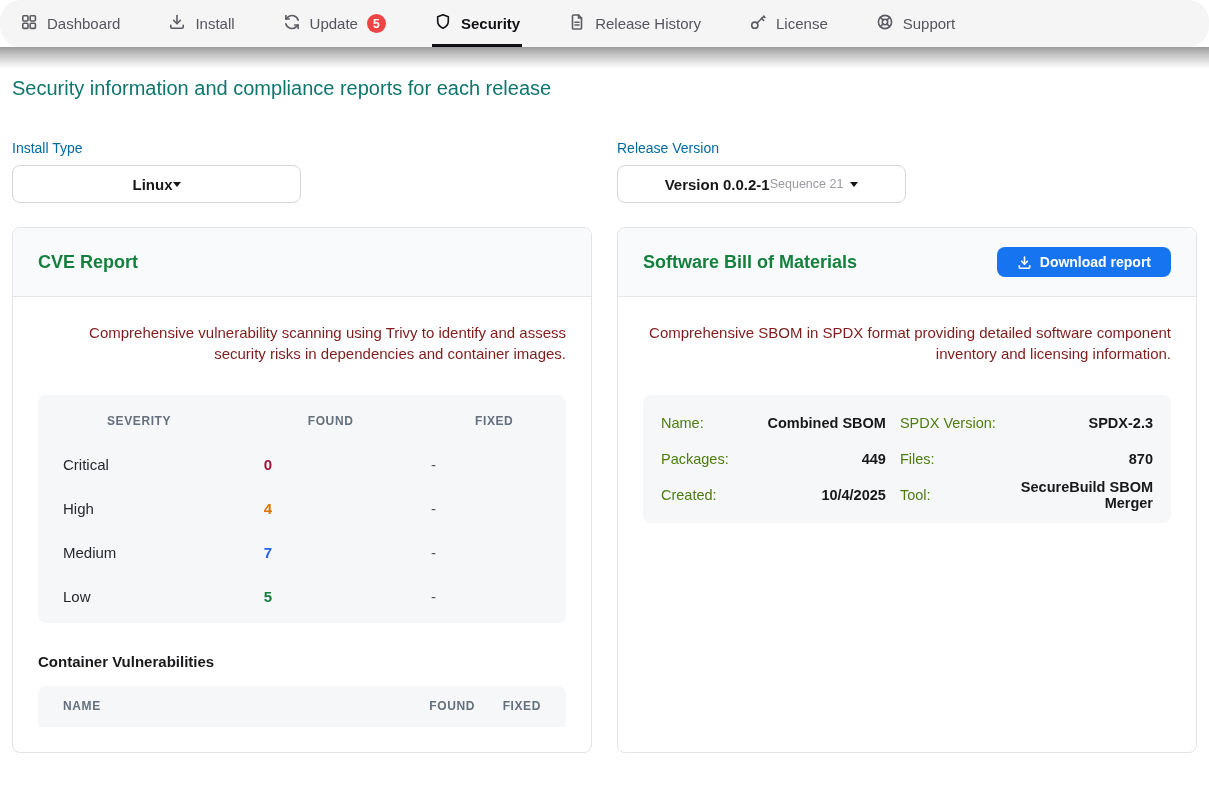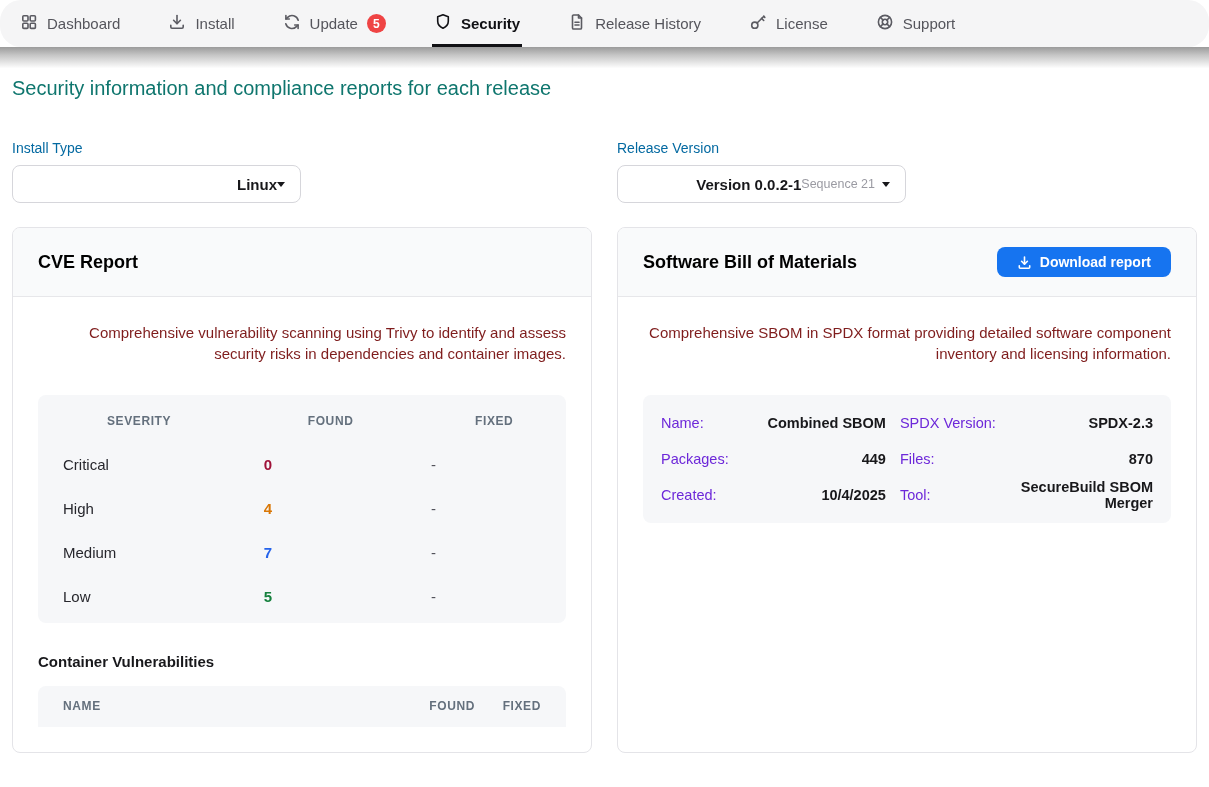--- a/index.html
+++ b/index.html
@@ -22,36 +22,36 @@
 
   
   .page { padding:0 12px; }
   .page-title { margin-top:26px; font-size:29px; font-weight:700; color:#1c1c21; letter-spacing:-0.3px; }
   .page-subtitle { margin-top:9px; font-size:20px; color:#0f766e; }
 
   
   .filters { display:grid; grid-template-columns:1fr 1fr; column-gap:25px; margin-top:40px; }
   .filter-label { font-size:14px; color:#0369a1; margin-bottom:9px; }
   .dropdown { width:289px; height:38px; background:#fff; border:1px solid #d6d6db;
-    border-radius:8px; display:flex; align-items:center; justify-content:flex-end;
+    border-radius:8px; display:flex; align-items:center; justify-content:center;
     padding:0 15px; cursor:pointer; }
   .dropdown-value { font-size:15px; font-weight:700; color:#18181b; }
   .caret { width:0; height:0; border-left:4.5px solid transparent;
     border-right:4.5px solid transparent; border-top:5.5px solid #18181b; }
   .dd-right { display:flex; align-items:center; gap:7px; }
   .dd-hint { font-size:12.5px; color:#9a9aa2; }
 
   
   .cards { display:grid; grid-template-columns:1fr 1fr; column-gap:25px; margin-top:24px; }
   .card { background:#fff; border:1px solid #e4e4e8; border-radius:8px;
     min-height:500px; overflow:hidden; }
   .card-header { background:#f9fafb; border-bottom:1px solid #e7e7ea;
     padding:0 25px; height:69px; display:flex; align-items:center;
     justify-content:space-between; }
-  .card-title { font-size:18px; font-weight:700; color:#000000; }
+  .card-title { font-size:18px; font-weight:700; color:#15803d; }
   .card-body { padding:25px; }
   .card-desc { font-size:15px; color:#7f1d1d; line-height:1.42;text-align:right; }
 
   .btn-primary { display:flex; align-items:center; gap:8px; background:#1674f0;
     color:#fff; border:none; border-radius:8px; font-size:14px; font-weight:600;
     padding:7px 20px; cursor:pointer; font-family:inherit; }
 
   
   .sev-table { background:#f6f7f9; border-radius:8px; margin-top:30px; padding:4px 0; }
   .sev-row { display:grid; grid-template-columns:42% 35% 23%; align-items:center;
@@ -68,21 +68,21 @@
     align-items:center; padding:0 25px; height:41px; }
   .cv-head { font-size:12px; font-weight:700; letter-spacing:0.6px;
     color:#64707d; text-transform:uppercase; }
   .cv-head.r { text-align:right; }
 
   
   .sbom-info { background:#f6f7f9; border-radius:8px; margin-top:30px;
     padding:10px 18px; display:grid;
     grid-template-columns:max-content 1fr max-content 1fr; column-gap:14px; }
   .sbom-cell { height:36px; display:flex; align-items:center; font-size:14.5px; }
-  .sbom-label { color:#6d28d9; }
+  .sbom-label { color:#4d7c0f; }
   .sbom-value { justify-content:flex-end; font-weight:700; color:#18181b; text-align:right; }
 </style>
 </head>
 <body>
 
 <nav class="topnav">
 
   <div class="nav-item">
     <span><svg width="18" height="18" viewBox="0 0 18 18" fill="none" stroke-width="1.6" stroke-linecap="round" stroke-linejoin="round">
           <rect x="2.8" y="2.8" width="5.2" height="5.2" rx="1"></rect>

